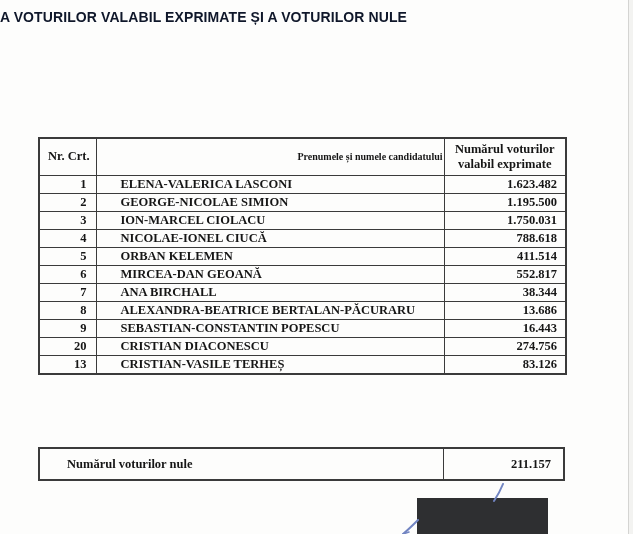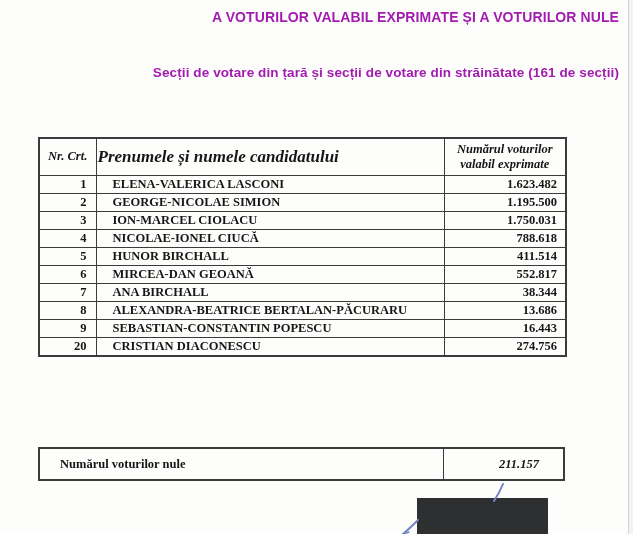--- a/index.html
+++ b/index.html
@@ -17,25 +17,25 @@
     position:absolute; top:0; left:628px; width:1px; height:534px;
     background:#d4d4d2;
   }
   .scan-margin {
     position:absolute; top:0; left:629px; width:4px; height:534px;
     background:#f3f3f1;
   }
   
   .doc-head {
     position:absolute; left:0; right:14px;
-    text-align:right;
+    text-align:left;
     font-family:"Liberation Sans", sans-serif;
     font-weight:bold;
     font-size:14px;
-    color:#a21caf;
+    color:#0f172a;
     letter-spacing:0.1px;
     white-space:nowrap;
   }
   .head-1 { top:9px;  }
   .head-2 { top:37px; font-size:13.5px; }
   .head-3 { top:65px; font-size:13.5px; }
 
   
   table.results {
     position:absolute; left:38px; top:137px;
@@ -47,71 +47,69 @@
     font-size:12.5px;
     color:#161616;
   }
   table.results, table.results td, table.results th {
     border:1.5px solid #3b3b3b;
   }
   table.results { border-width:2px; }
   col.c-nr    { width:57px; }
   col.c-name  { width:348px; }
   col.c-votes { width:122px; }
-  tr.hdr { height:37px;font-style:italic; }
+  tr.hdr { height:37px; }
   tr.row { height:17.8px; }
   th.h-nr   { text-align:left; padding-left:8px; font-size:12.5px; line-height:15px; vertical-align:middle; }
-  th.h-name { text-align:left; vertical-align:middle; font-size:17px; }
+  th.h-name { text-align:right; vertical-align:middle; font-size:10px; }
   th.h-votes{ text-align:center; vertical-align:middle; font-size:12.5px; line-height:15px; padding:0 6px;margin-top:22px; }
   td.d-nr    { text-align:right; padding-right:9px; vertical-align:middle; }
-  td.d-name  { text-align:left;  padding-left:16px; vertical-align:middle; white-space:nowrap; }
+  td.d-name  { text-align:left;  padding-left:24px; vertical-align:middle; white-space:nowrap; }
   td.d-votes { text-align:right; padding-right:8px; vertical-align:middle;margin-top:32px; }
 
   
   .nulls-box {
     position:absolute; left:38px; top:447px;
     width:527px; height:34px;
     border:2px solid #3b3b3b;
     box-sizing:border-box;
     display:flex;
     font-family:"Liberation Serif", serif;
     font-weight:bold;
     font-size:12.5px;
     color:#161616;
   }
   .nulls-label {
     width:404px; box-sizing:border-box;
     border-right:1.5px solid #3b3b3b;
     display:flex; align-items:center;
-    padding-left:20px;
+    padding-left:27px;
   }
   .nulls-value {
     flex:1;
     display:flex; align-items:center; justify-content:flex-end;
-    padding-right:24px;
-    font-style:italic;
+    padding-right:12px;
   }
 
   
   .redaction {
     position:absolute; left:417px; top:498px;
     width:131px; height:40px;
     background:#2e2f31;
   }
   .pen-mark { position:absolute; }
   .pen-mark-1 { left:490px; top:483px; }
   .pen-mark-2 { left:402px; top:519px; }
 </style>
 </head>
 <body>
 
 <div class="page">
 
   <div class="doc-head head-1">A VOTURILOR VALABIL EXPRIMATE ȘI A VOTURILOR NULE</div>
-  <div class="doc-head head-3">Secții de votare din țară și secții de votare din străinătate (161 de secții)</div>
 
   <table class="results">
     <colgroup>
         <col class="c-nr">
         <col class="c-name">
         <col class="c-votes">
       </colgroup>
     <tbody>
         <tr class="hdr">
       <th class="h-nr">Nr. Crt.</th>
@@ -133,21 +131,21 @@
           <td class="d-name">ION-MARCEL CIOLACU</td>
           <td class="d-votes">1.750.031</td>
         </tr>
     <tr class="row">
           <td class="d-nr">4</td>
           <td class="d-name">NICOLAE-IONEL CIUCĂ</td>
           <td class="d-votes">788.618</td>
         </tr>
     <tr class="row">
           <td class="d-nr">5</td>
-          <td class="d-name">HUNOR BIRCHALL</td>
+          <td class="d-name">ORBAN KELEMEN</td>
           <td class="d-votes">411.514</td>
         </tr>
     <tr class="row">
           <td class="d-nr">6</td>
           <td class="d-name">MIRCEA-DAN GEOANĂ</td>
           <td class="d-votes">552.817</td>
         </tr>
     <tr class="row">
           <td class="d-nr">7</td>
           <td class="d-name">ANA BIRCHALL</td>
@@ -161,20 +159,25 @@
     <tr class="row">
           <td class="d-nr">9</td>
           <td class="d-name">SEBASTIAN-CONSTANTIN POPESCU</td>
           <td class="d-votes">16.443</td>
         </tr>
     <tr class="row">
           <td class="d-nr">20</td>
           <td class="d-name">CRISTIAN DIACONESCU</td>
           <td class="d-votes">274.756</td>
         </tr>
+    <tr class="row">
+          <td class="d-nr">13</td>
+          <td class="d-name">CRISTIAN-VASILE TERHEȘ</td>
+          <td class="d-votes">83.126</td>
+        </tr>
   </tbody>
     </table>
 
   <div class="nulls-box">
     <div class="nulls-label">Numărul voturilor nule</div>
     <div class="nulls-value">211.157</div>
   </div>
 
   <div class="redaction"></div>
 

